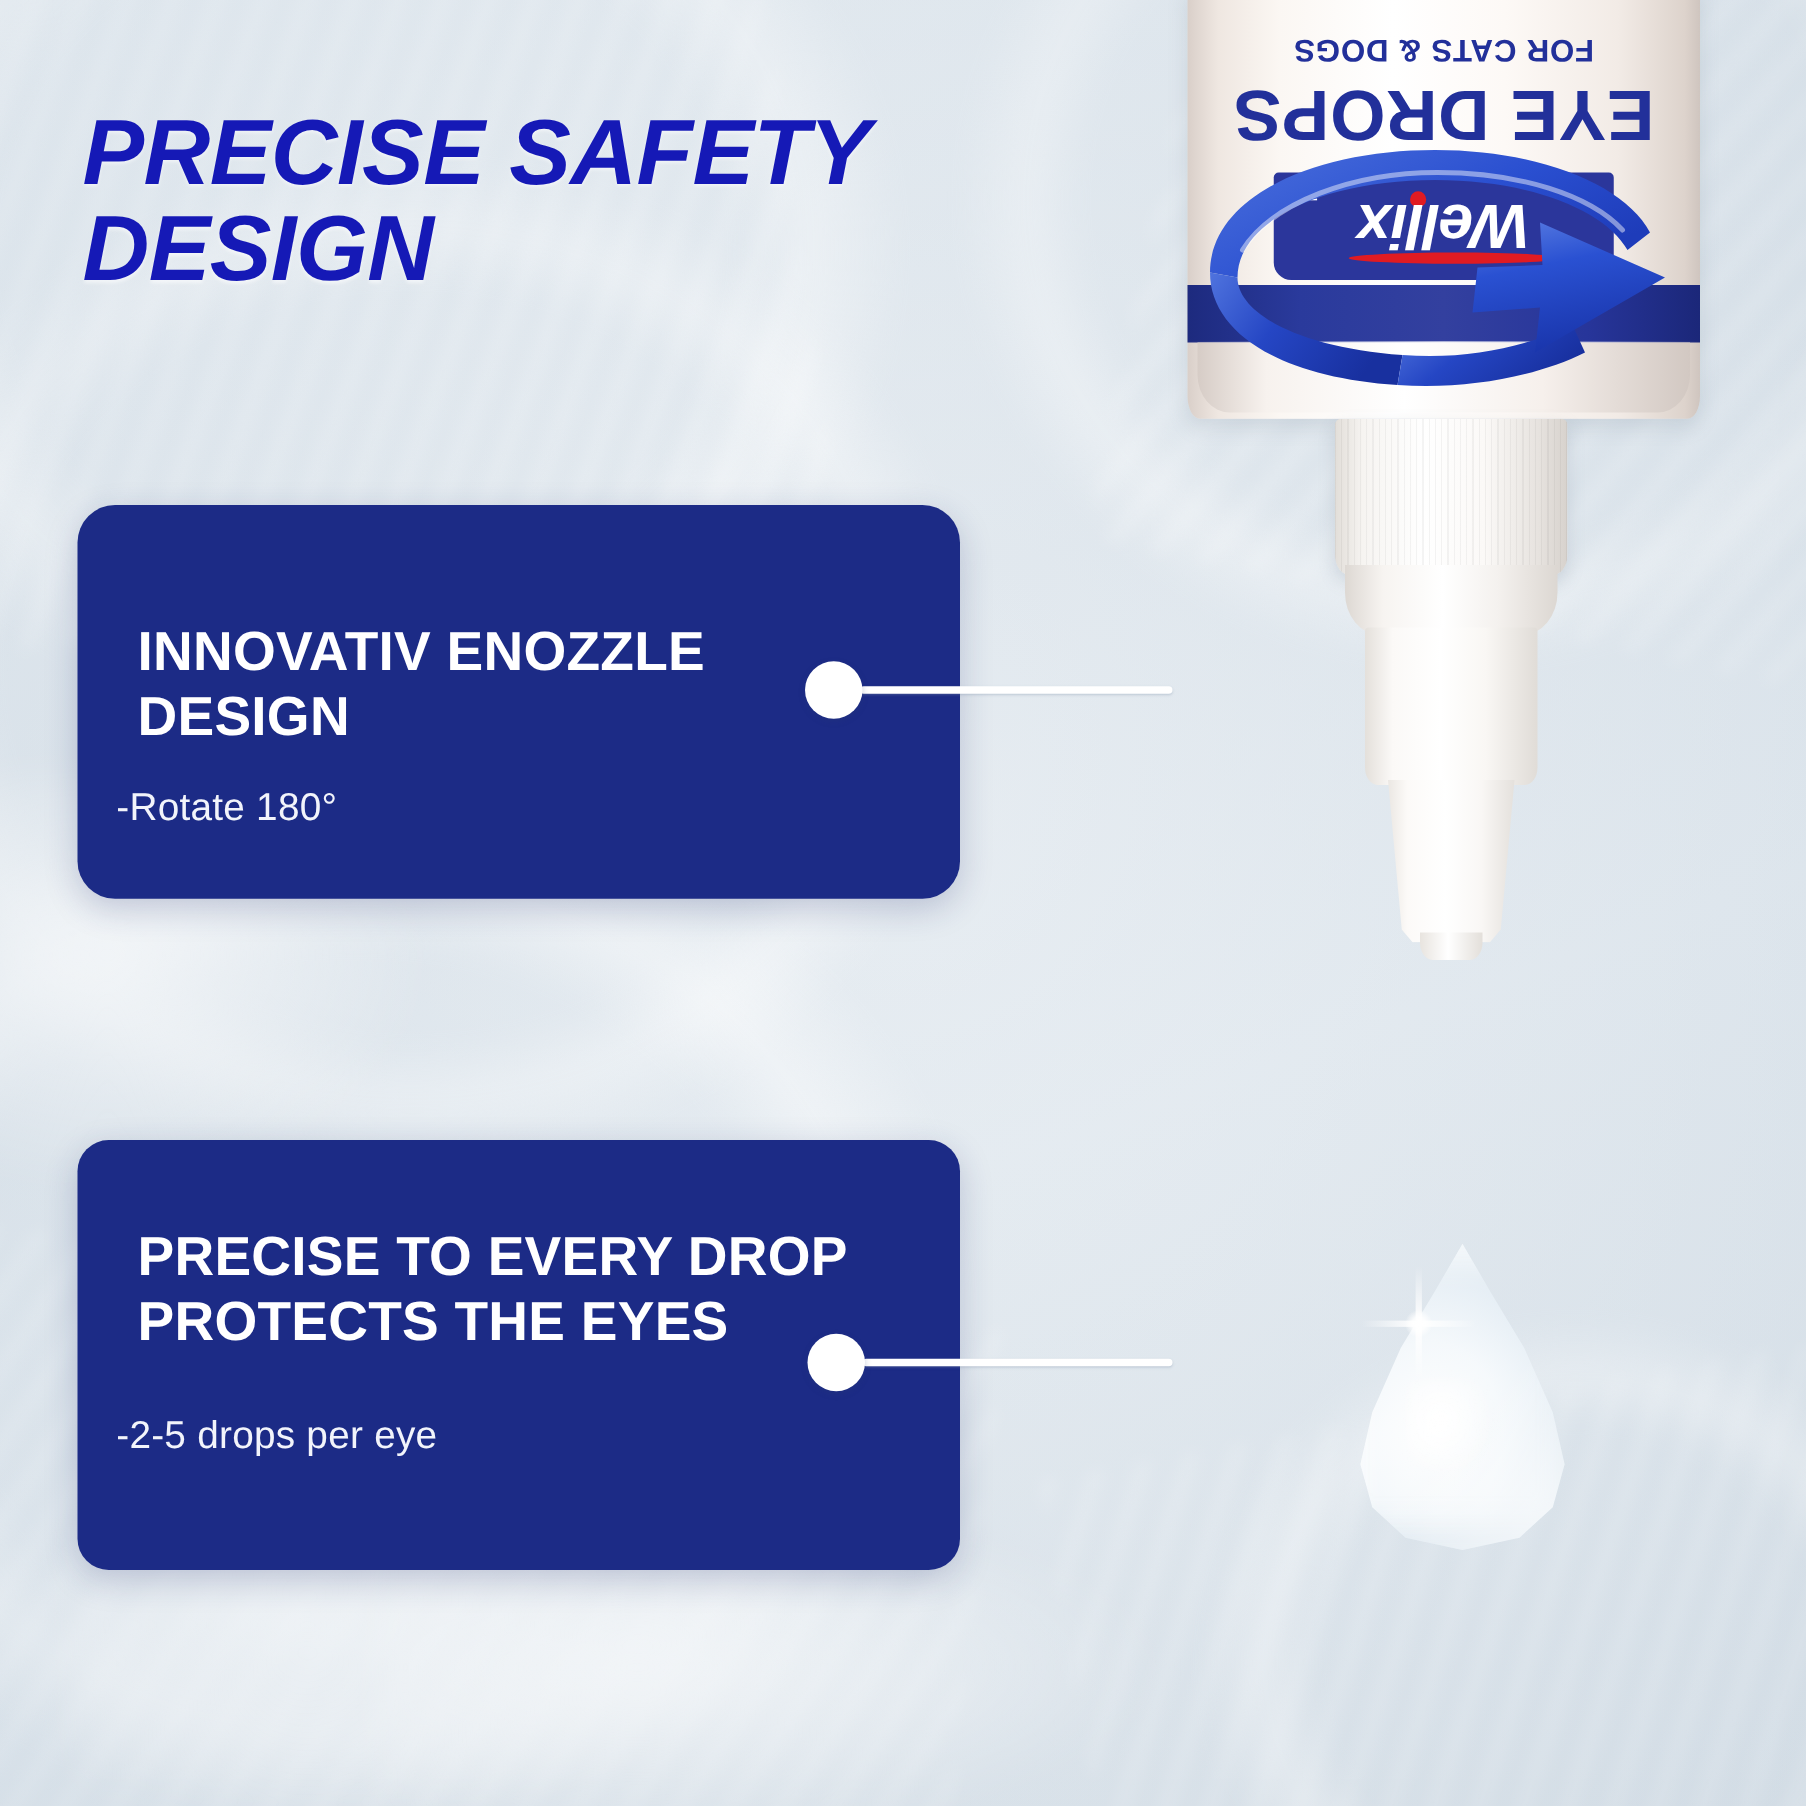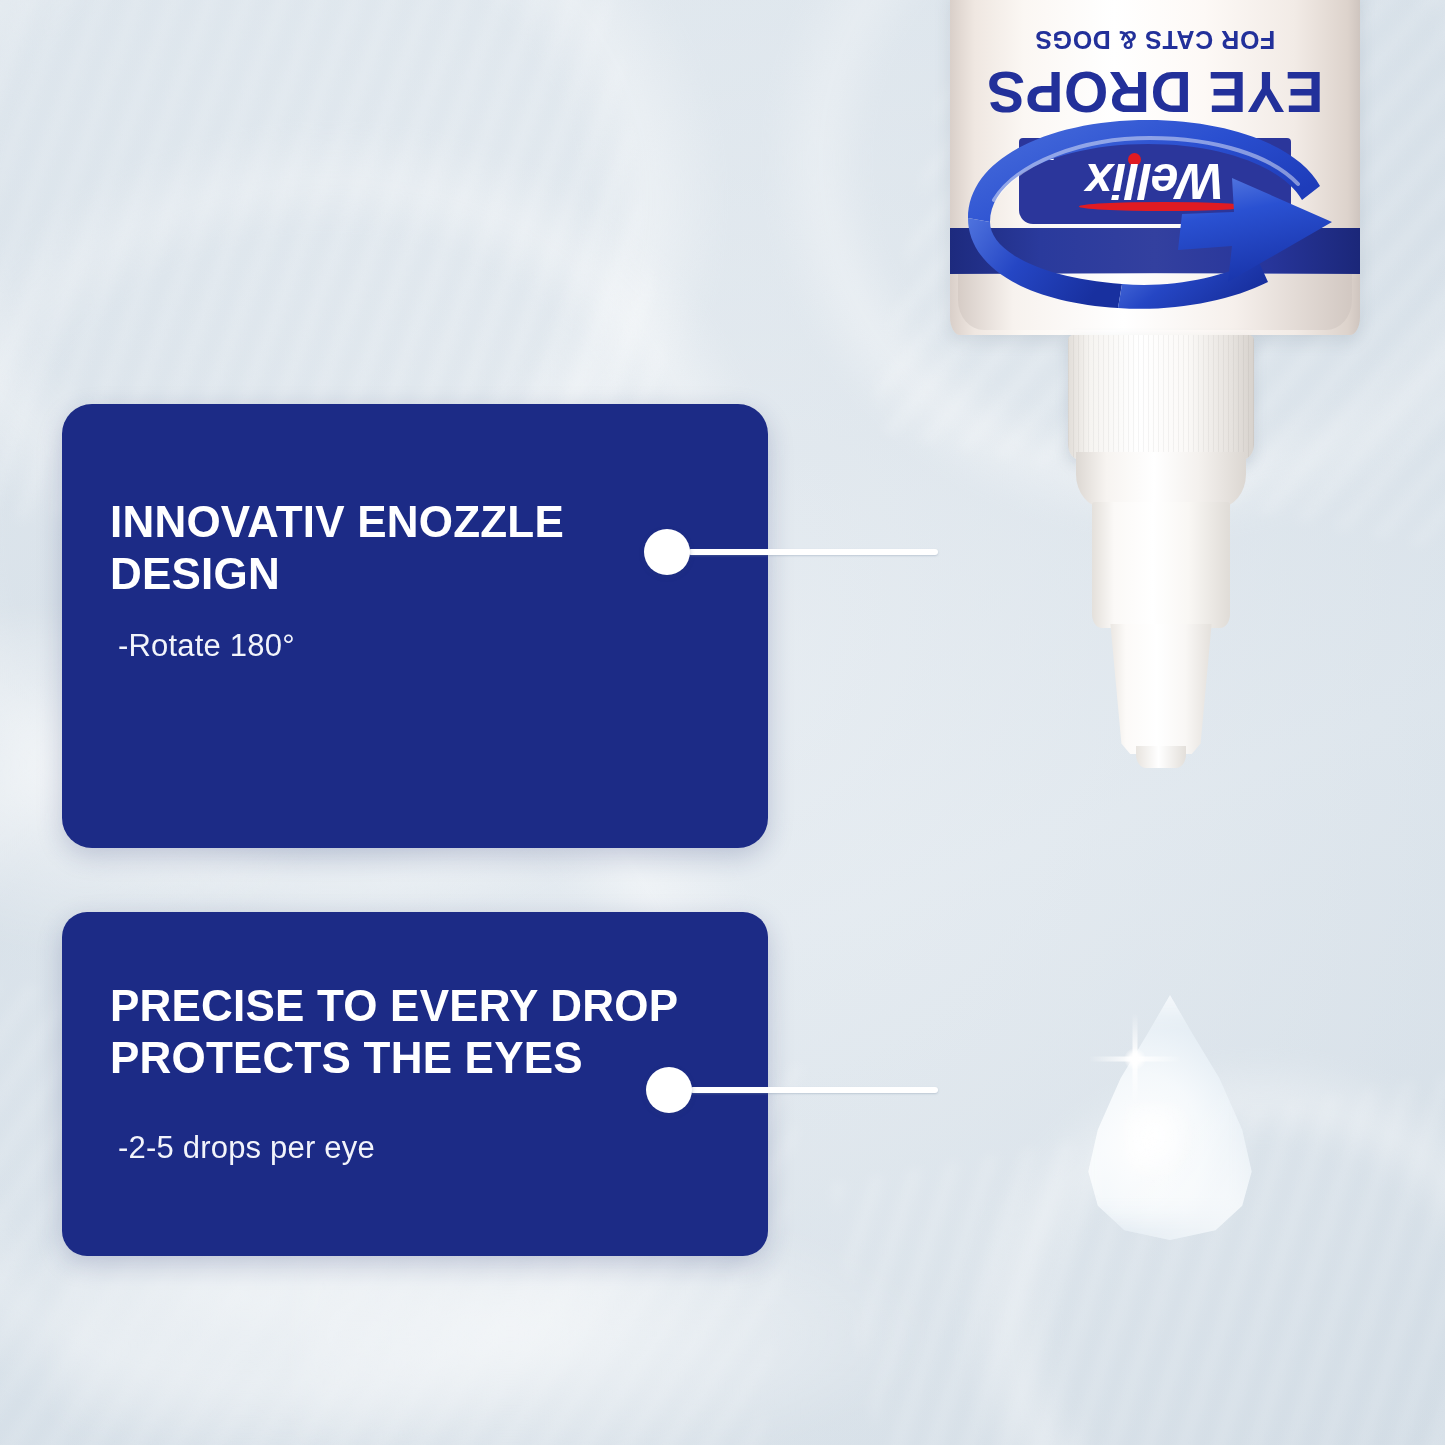--- a/index.html
+++ b/index.html
@@ -80,37 +80,37 @@
   }
   .headline .l2 { display:block; }
 
   
   .card {
     position:absolute;
     background:#1c2b86;
     border-radius:30px;
     box-shadow:0 8px 26px rgba(30,45,110,.22);
   }
-  #card1 { left:62px; top:404px;  width:706px; height:444px; }
+  #card1 { left:62px; top:404px;  width:706px; height:315px; }
   #card2 { left:62px; top:912px;  width:706px; height:344px;border-radius:25px; }
 
   .card .title {
     position:absolute;
     left:48px;
     color:#ffffff;
     font-weight:bold;
     line-height:1.18;
     letter-spacing:.2px;
   }
   #card1 .title { top:92px;  font-size:44px; width:600px; }
   #card2 .title { top:68px;  font-size:44px; width:640px; }
 
   .card .sub {
     position:absolute;
-    left:56px;
+    left:31px;
     color:#f2f4fb;
     font-size:31px;
     font-weight:normal;
     letter-spacing:.2px;
   }
   #card1 .sub { top:224px; }
   #card2 .sub { top:218px; }
 
   
   .conn-line {
@@ -332,20 +332,24 @@
     <div class="caustic" style="left:-60px; top:-40px;  width:700px;  height:520px; transform:rotate(-8deg);"></div>
     <div class="caustic" style="left:920px; top:-60px;  width:620px;  height:560px; transform:rotate(12deg);"></div>
     <div class="caustic" style="left:-80px; top:1020px; width:860px;  height:480px; transform:rotate(6deg);"></div>
     <div class="caustic" style="left:860px; top:1120px; width:700px;  height:400px; transform:rotate(-10deg);"></div>
     <div class="sheet" style="left:60px;  top:1180px; width:620px; height:300px;"></div>
     <div class="sheet" style="left:300px; top:1230px; width:700px; height:260px;"></div>
     <div class="sheet" style="left:-40px; top:620px;  width:420px; height:360px;"></div>
   </div>
   <div class="vign"></div>
 
+  <h1 class="headline">
+    <span>PRECISE SAFETY</span>
+    <span class="l2">DESIGN</span>
+  </h1>
 
   <div class="card" id="card1">
     <div class="title">INNOVATIV ENOZZLE DESIGN</div>
     <div class="sub">-Rotate 180°</div>
   </div>
   <div class="conn-line" id="conn1-line"></div>
   <div class="conn-dot" id="conn1-dot"></div>
 
   <div class="card" id="card2">
     <div class="title">PRECISE TO EVERY DROP PROTECTS THE EYES</div>

